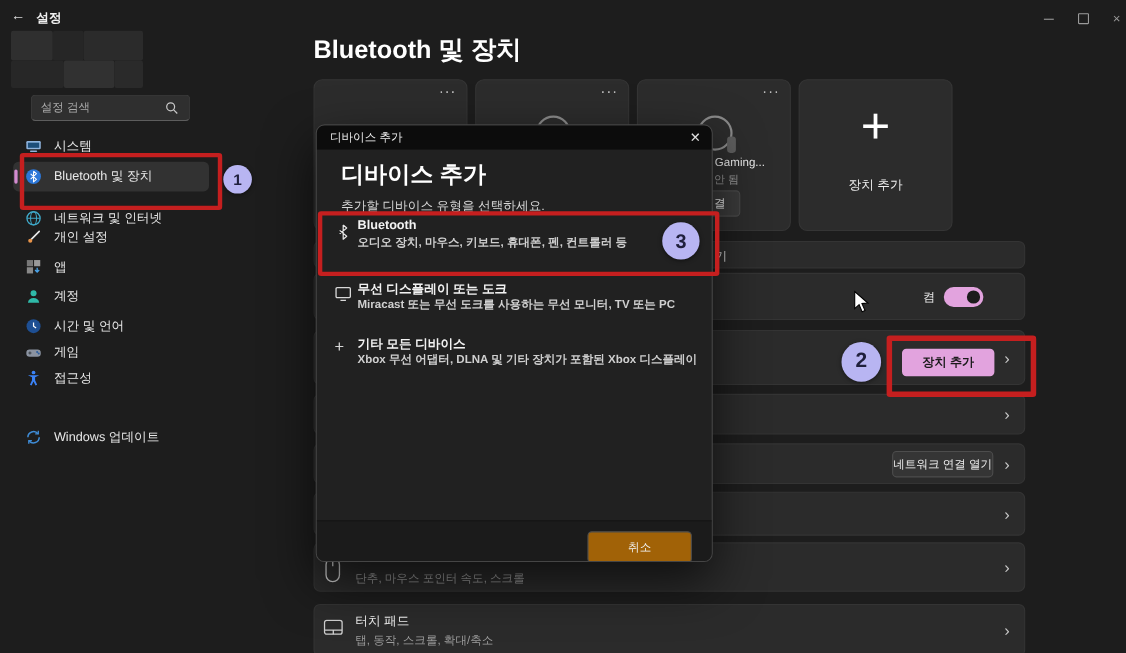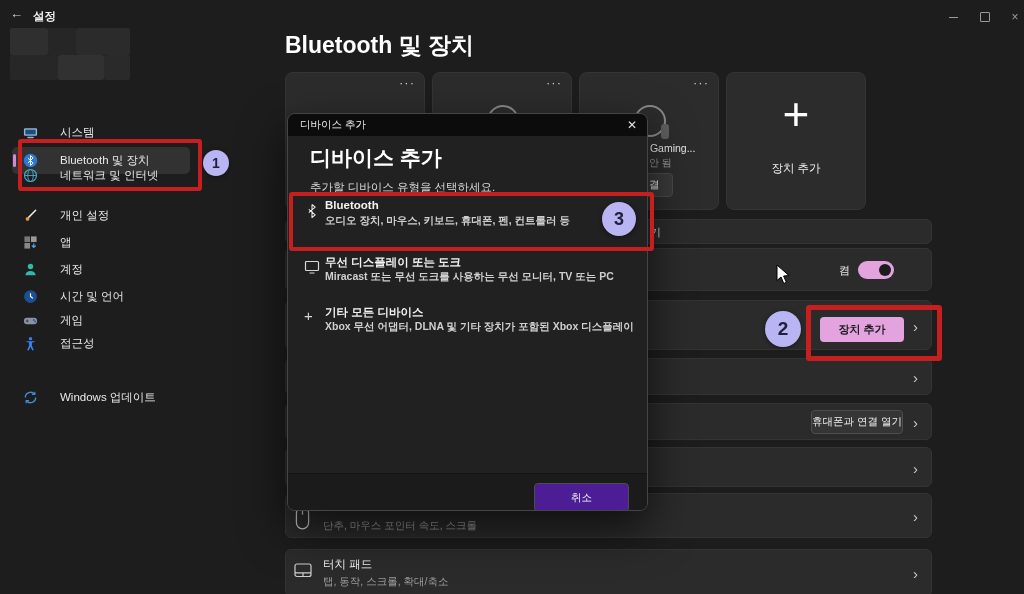--- a/index.html
+++ b/index.html
@@ -11,21 +11,21 @@
   .back{left:10px;top:6px;font-size:13px;color:#d8d8d8;}
   .wc{top:8px;width:30px;height:18px;display:flex;align-items:center;justify-content:center;color:#9a9a9a;}
   .wc .min{display:block;width:9px;height:1px;background:#9a9a9a;}
   .wc .max{display:block;width:8px;height:8px;border:1px solid #9a9a9a;border-radius:1px;}
   .wc.close-btn{font-size:12px;}
   
   .blur-block{border-radius:2px;}
   .search-box{left:28px;top:86px;width:145px;height:24px;background:#2f2f2f;border:1px solid #3a3a3a;
               border-bottom-color:#5d5d5d;border-radius:4px;display:flex;align-items:center;padding:0 8px;box-sizing:border-box;}
   .search-box .ph{flex:1;font-size:10.5px;color:#ababab;}
-  .nav-item{position:absolute;left:12px;width:210px;height:27px;display:flex;align-items:center;gap:22px;
+  .nav-item{position:absolute;left:12px;width:210px;height:27px;display:flex;align-items:center;gap:11px;
             padding-left:10px;border-radius:5px;font-size:11.5px;color:#e8e8e8;}
   .nav-item.selected{background:#323232;width:168px;}
   .nav-item.selected .pill{position:absolute;left:1px;top:7px;width:3px;height:13px;border-radius:2px;background:#d38bd0;}
   .nico{width:16px;height:16px;display:flex;align-items:center;justify-content:center;}
   
   .page-title{left:285px;top:30px;font-size:23px;font-weight:600;color:#ffffff;}
   .card{position:absolute;top:72px;width:140px;height:138px;background:#2c2c2c;border:1px solid #353535;
         border-radius:8px;box-sizing:border-box;}
   .card .more{position:absolute;right:9px;top:2px;font-size:13px;letter-spacing:1px;color:#cccccc;}
   .row{position:absolute;left:285px;width:647px;background:#2b2b2b;border:1px solid #343434;
@@ -75,20 +75,29 @@
 
   <div>
     <div class="abs blur-block" style="left:10px;top:28px;width:38px;height:27px;background:#2f2f2f"></div>
     <div class="abs blur-block" style="left:48px;top:28px;width:28px;height:27px;background:#262626"></div>
     <div class="abs blur-block" style="left:76px;top:28px;width:54px;height:27px;background:#2b2b2b"></div>
     <div class="abs blur-block" style="left:10px;top:55px;width:48px;height:25px;background:#272727"></div>
     <div class="abs blur-block" style="left:58px;top:55px;width:46px;height:25px;background:#313131"></div>
     <div class="abs blur-block" style="left:104px;top:55px;width:26px;height:25px;background:#2a2a2a"></div>
   </div>
 
+  <div class="abs search-box">
+    <span class="ph">설정 검색</span>
+    <span class="nico">
+      <svg width="12" height="12" viewBox="0 0 14 14" fill="none" stroke="#c9c9c9" stroke-width="1.3">
+          <circle cx="6" cy="6" r="4.2"></circle>
+          <path d="M9.2 9.2L13 13"></path>
+        </svg>
+    </span>
+  </div>
 
   <div class="nav-item" style="top:119px">
     <span class="nico">
         <svg width="15" height="15" viewBox="0 0 16 16">
           <rect x="1" y="3.5" width="14" height="8" rx="1.2" fill="#8fb4dd"></rect>
           <rect x="2.5" y="5" width="11" height="5" fill="#1d4e79"></rect>
           <rect x="4.5" y="12.5" width="7" height="1.6" rx="0.8" fill="#8fb4dd"></rect>
         </svg>
       </span>
     <span>시스템</span>
@@ -96,21 +105,21 @@
   <div class="nav-item selected" style="top:147px">
     <span class="pill"></span>
     <span class="nico">
         <svg width="15" height="15" viewBox="0 0 16 16">
           <circle cx="8" cy="8" r="7.2" fill="#2c77d8"></circle>
           <path d="M8 2.8V13.2L10.8 10.8 5.2 5.4M8 2.8L10.8 5.2 5.2 10.6" stroke="#fff" stroke-width="1" fill="none" stroke-linejoin="round"></path>
         </svg>
       </span>
     <span>Bluetooth 및 장치</span>
   </div>
-  <div class="nav-item" style="top:162px">
+  <div class="nav-item" style="top:185px">
     <span class="nico">
         <svg width="15" height="15" viewBox="0 0 16 16" fill="none" stroke="#3fa9c9">
           <circle cx="8" cy="8" r="6.4" stroke-width="1.3"></circle>
           <ellipse cx="8" cy="8" rx="2.9" ry="6.4" stroke-width="1"></ellipse>
           <path d="M1.8 8h12.4" stroke-width="1"></path>
         </svg>
       </span>
     <span>네트워크 및 인터넷</span>
   </div>
   <div class="nav-item" style="top:202px">
@@ -228,21 +237,21 @@
   <div class="row" style="top:300px;height:50px">
     <div class="pink-btn" style="left:534px;top:16px;width:84px;height:25px">장치 추가</div>
     <span class="chev" style="top:18px">›</span>
   </div>
 
   <div class="row" style="top:358px;height:37px">
     <span class="chev" style="top:11px">›</span>
   </div>
 
   <div class="row" style="top:403px;height:37px">
-    <div class="gray-btn" style="left:525px;top:6px;width:92px;height:24px">휴대폰과 연결 열기</div>
+    <div class="gray-btn" style="left:525px;top:6px;width:92px;height:24px">네트워크 연결 열기</div>
     <span class="chev" style="top:11px">›</span>
   </div>
 
   <div class="row" style="top:447px;height:40px">
     <span class="chev" style="top:13px">›</span>
   </div>
 
   <div class="row" style="top:493px;height:45px">
     <span class="abs" style="left:9px;top:11px">
       <svg width="15" height="26" viewBox="0 0 16 26" fill="none" stroke="#cfcfcf" stroke-width="1.3">
@@ -295,21 +304,21 @@
       <span class="os">오디오 장치, 마우스, 키보드, 휴대폰, 펜, 컨트롤러 등</span>
     </div>
 
     <div class="opt" style="top:186px;height:48px">
       <span class="oicon" style="font-size:15px;color:#d8d8d8;top:7px">+</span>
       <span class="ot">기타 모든 디바이스</span>
       <span class="os">Xbox 무선 어댑터, DLNA 및 기타 장치가 포함된 Xbox 디스플레이</span>
     </div>
 
     <div class="dlg-footer">
-      <div class="gray-btn" style="left:246px;top:9px;width:95px;height:29px;background:#4c1d95">취소</div>
+      <div class="gray-btn" style="left:246px;top:9px;width:95px;height:29px;background:#a16207">취소</div>
     </div>
   </div>
 
   <div class="redbox" style="left:18px;top:139px;width:176px;height:44px"></div>
   <div class="badge" style="left:203px;top:150px;width:26px;height:26px;font-size:14px">1</div>
 
   <div class="redbox" style="left:806px;top:305px;width:126px;height:46px;border-width:5px"></div>
   <div class="badge" style="left:765px;top:311px;width:36px;height:36px;font-size:19px">2</div>
 
   <div class="redbox" style="left:289px;top:192px;width:357px;height:51px;z-index:30"></div>

